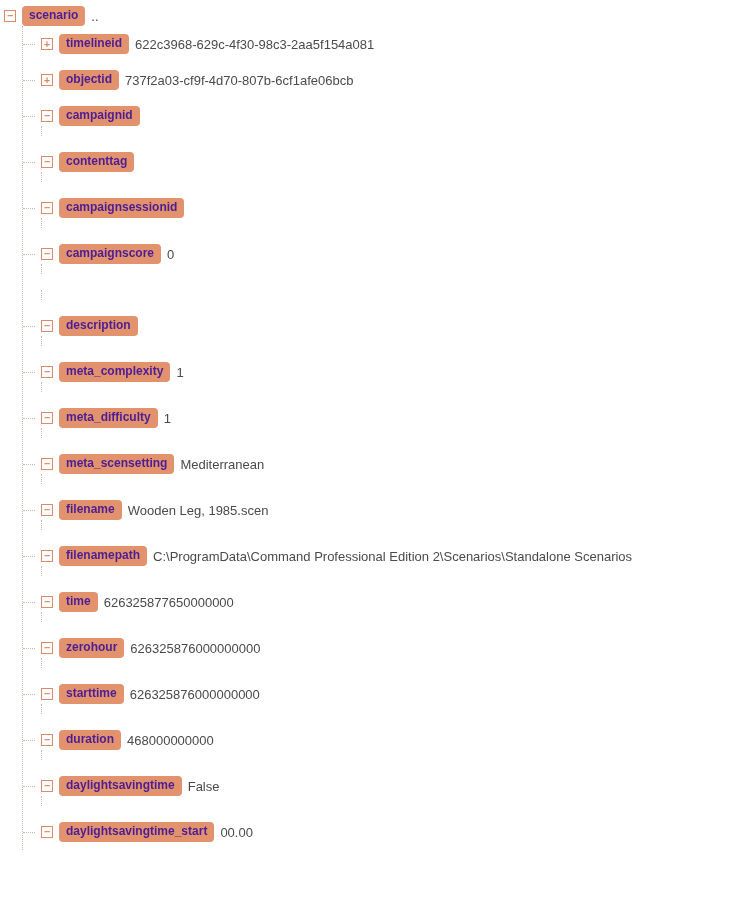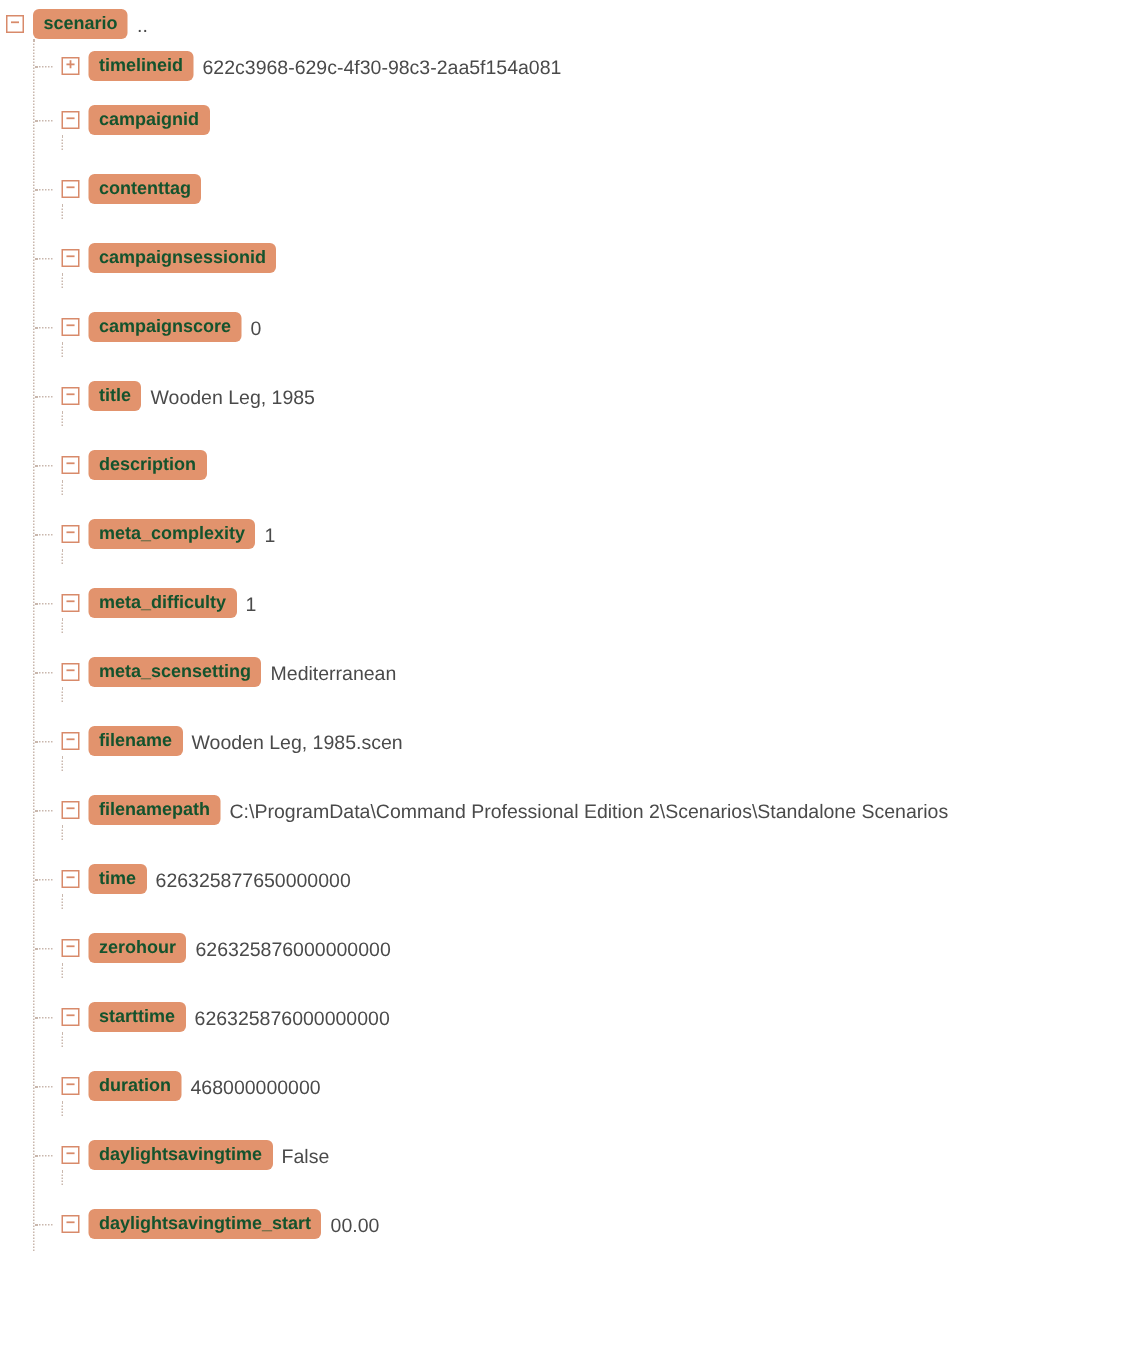--- a/index.html
+++ b/index.html
@@ -74,21 +74,21 @@
     box-sizing: border-box;
     position: relative;
     z-index: 1;
   }
   .toggle.minus::after { content: "−"; font-weight: 700; }
   .toggle.plus::after  { content: "+"; font-weight: 700; }
 
   .tag {
     display: inline-block;
     background: #e2936d;
-    color: #14532d;
+    color: #4c1d95;
     font-weight: 700;
     font-size: 12px;
     padding: 2px 7px 3px 7px;
     border-radius: 4px;
     white-space: nowrap;
     line-height: 1.2;
   }
 
   .value {
     color: #4a4a4a;
@@ -123,20 +123,27 @@
 
     <div class="children level1" id="root-children">
 
     <div class="node">
           <div class="row">
             <span class="toggle plus"></span>
             <span class="tag">timelineid</span>
             <span class="value">622c3968-629c-4f30-98c3-2aa5f154a081</span>
           </div>
         </div>
+        <div class="node">
+          <div class="row">
+            <span class="toggle plus"></span>
+            <span class="tag">objectid</span>
+            <span class="value">737f2a03-cf9f-4d70-807b-6cf1afe06bcb</span>
+          </div>
+        </div>
         <div class="node has-sub">
           <div class="row">
             <span class="toggle minus"></span>
             <span class="tag">campaignid</span>
           </div>
           <div class="inner-connector"></div>
         </div>
         <div class="node has-sub">
           <div class="row">
             <span class="toggle minus"></span>
@@ -153,25 +160,20 @@
         </div>
         <div class="node has-sub">
           <div class="row">
             <span class="toggle minus"></span>
             <span class="tag">campaignscore</span>
             <span class="value">0</span>
           </div>
           <div class="inner-connector"></div>
         </div>
         <div class="node has-sub">
-          <div class="row">
-            <span class="toggle minus"></span>
-            <span class="tag">title</span>
-            <span class="value">Wooden Leg, 1985</span>
-          </div>
           <div class="inner-connector"></div>
         </div>
         <div class="node has-sub">
           <div class="row">
             <span class="toggle minus"></span>
             <span class="tag">description</span>
           </div>
           <div class="inner-connector"></div>
         </div>
         <div class="node has-sub">

